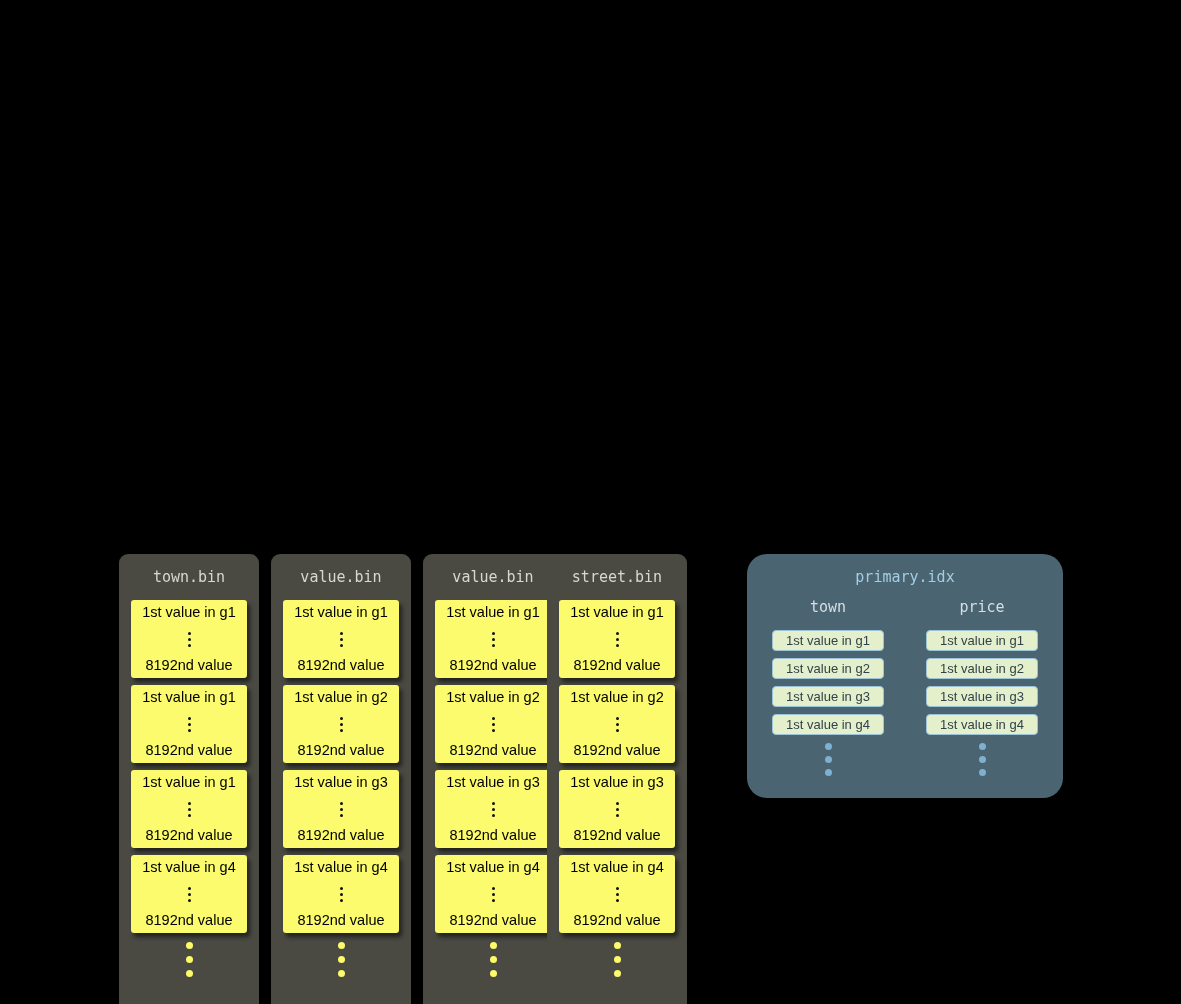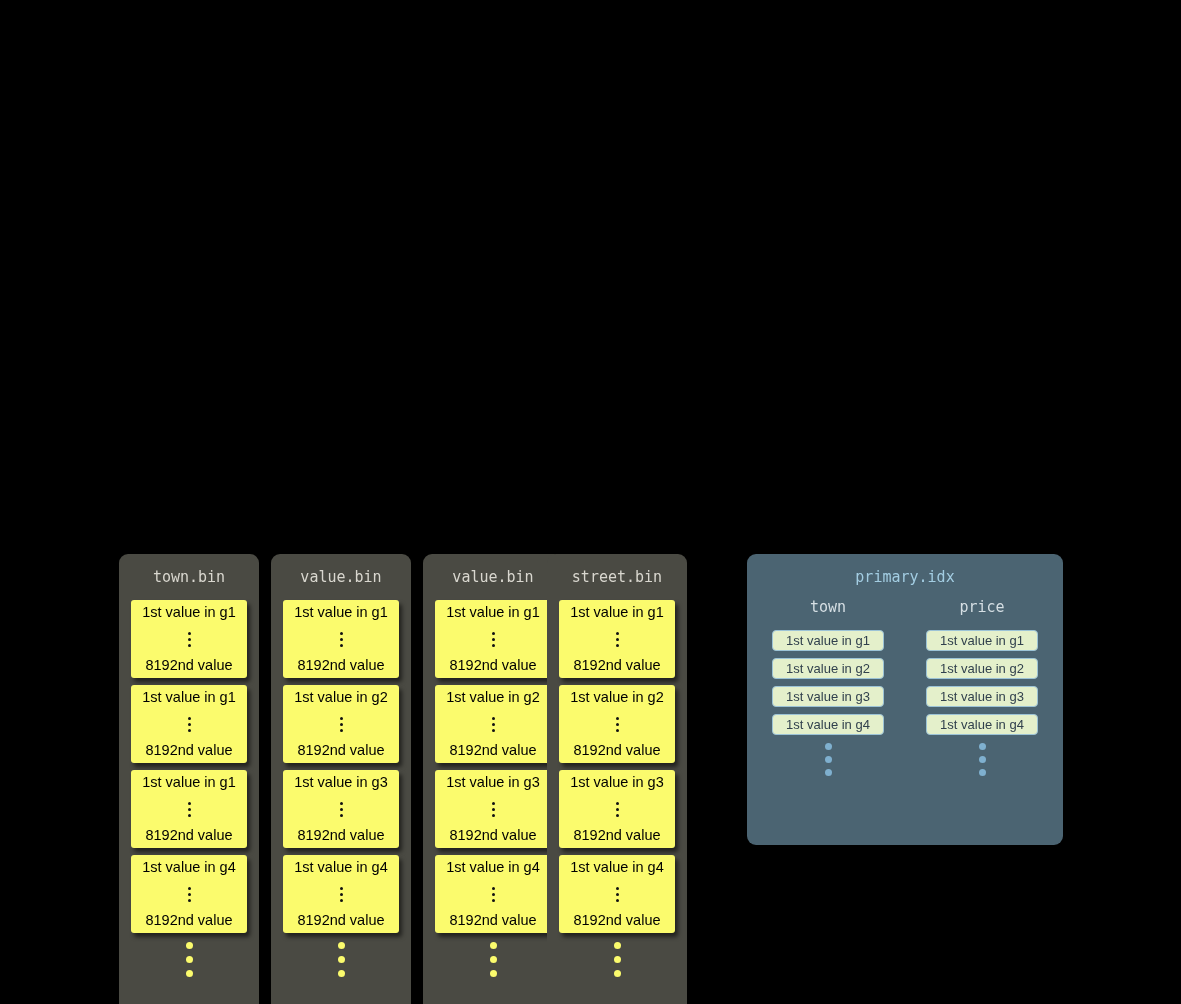--- a/index.html
+++ b/index.html
@@ -23,22 +23,22 @@
     display:flex; flex-direction:column; align-items:center; justify-content:space-between;
     padding:4px 0; box-sizing:border-box;
   }
   .card-text { font-size:14.5px; color:#000; line-height:1.15; white-space:nowrap; }
   .vdots { display:flex; flex-direction:column; gap:3px; }
   .vdots i { width:3px; height:3px; border-radius:50%; background:#111; }
   .bin-dots { display:flex; flex-direction:column; align-items:center; gap:7px; margin-top:9px; }
   .bin-dots i { width:7px; height:7px; border-radius:50%; background:#fbfb6d; }
   
   .idx {
-    position:absolute; left:747px; top:554px; width:316px; height:291px;
-    background:#4b6472; border-radius:9px; box-sizing:border-box;
+    position:absolute; left:747px; top:554px; width:316px; height:244px;
+    background:#4b6472; border-radius:20px; box-sizing:border-box;
   }
   .idx-title {
     margin:14px 0 12px; text-align:center;
     font-family:"DejaVu Sans Mono", monospace; font-size:15px; color:#a3cde2;
   }
   .idx-cols { display:flex; justify-content:center; gap:42px; }
   .idx-col { width:112px; }
   .idx-header {
     text-align:center; font-family:"DejaVu Sans Mono", monospace;
     font-size:15px; color:#d6dfe4; margin-bottom:14px;

